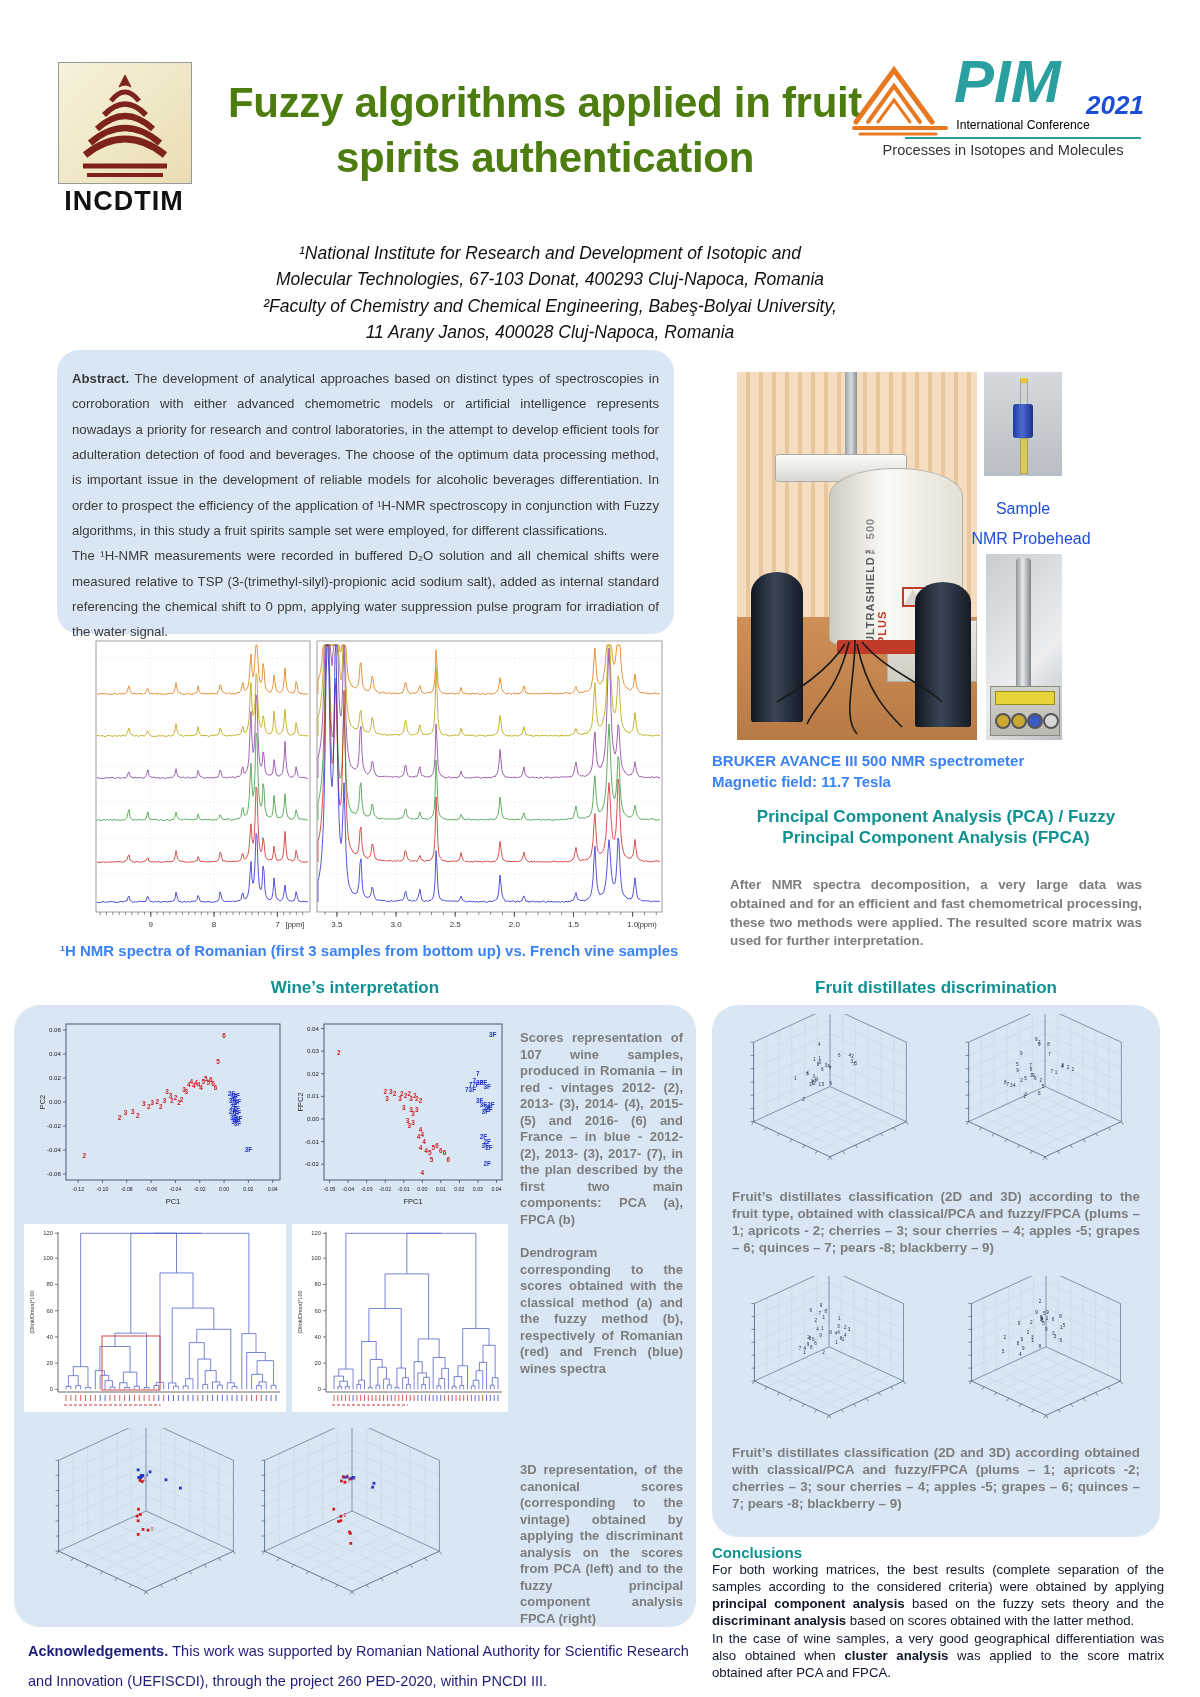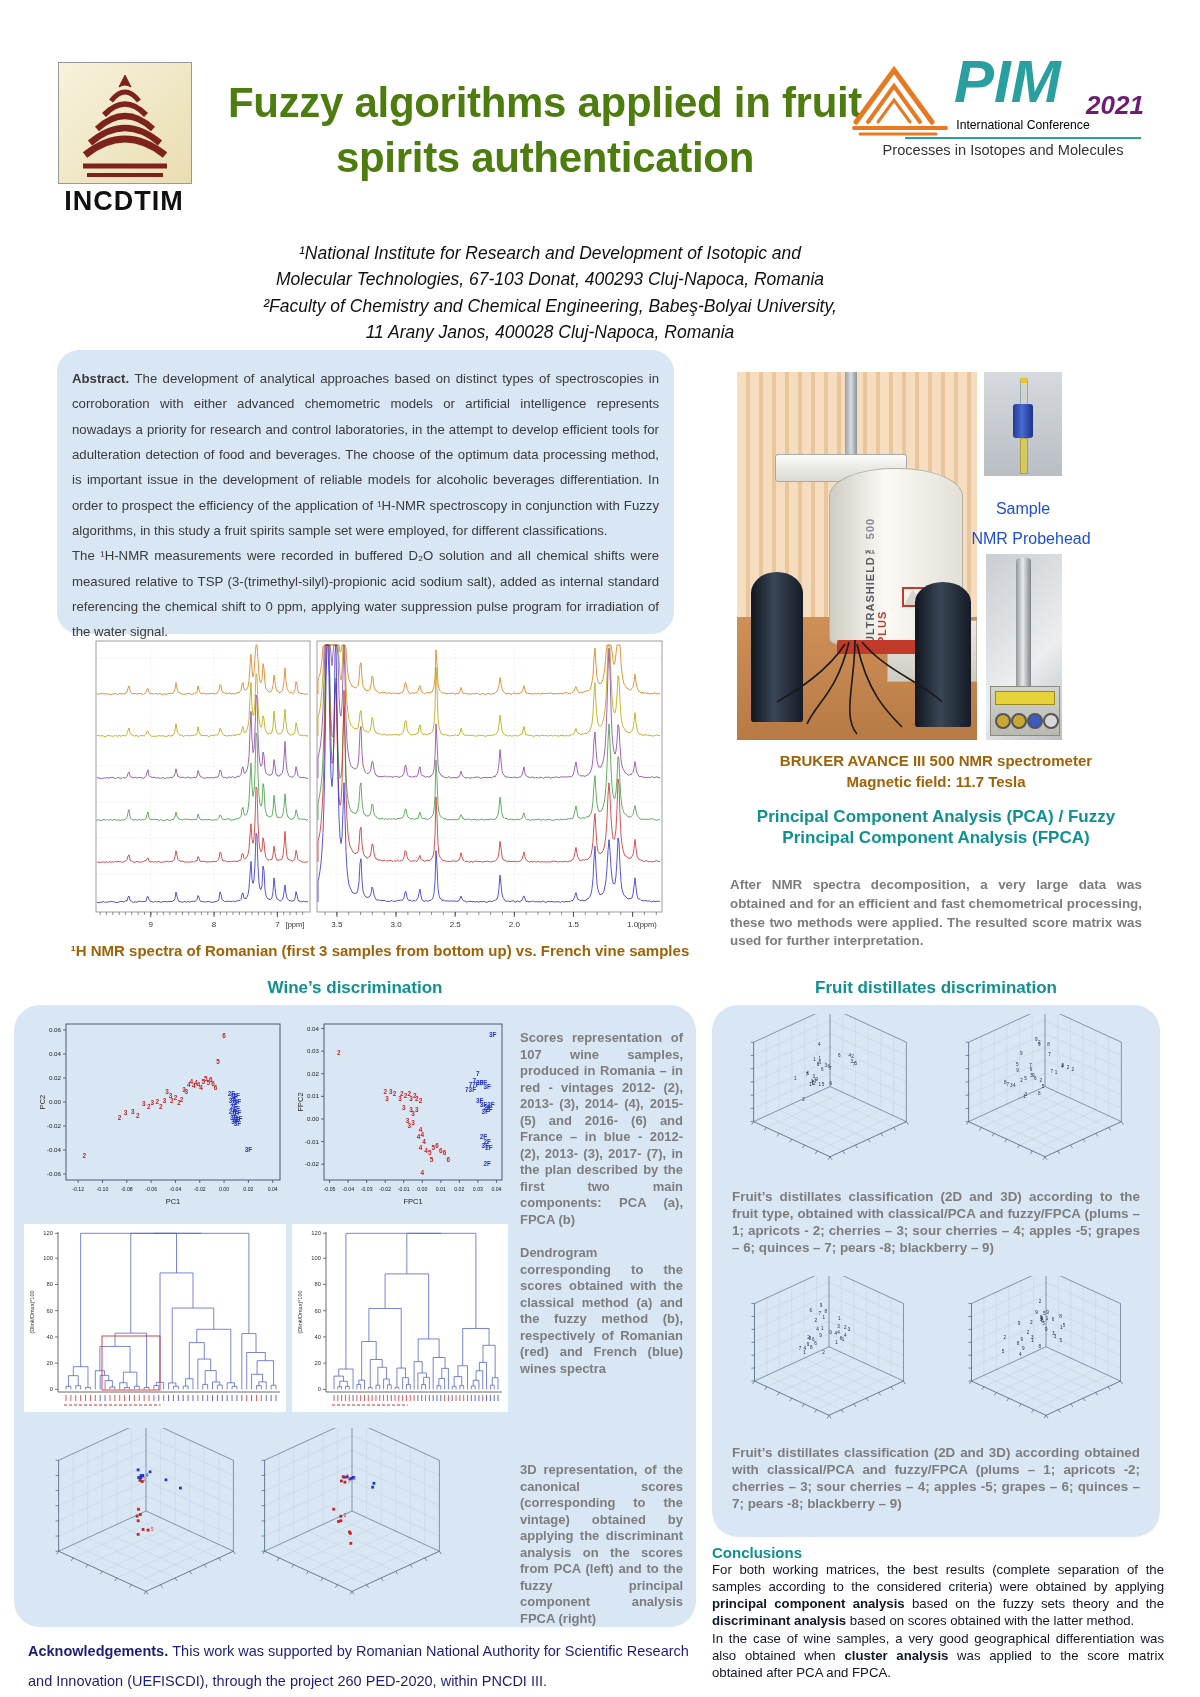--- a/index.html
+++ b/index.html
@@ -5,31 +5,31 @@
   html,body{margin:0;padding:0;background:#fff;}
   #poster{position:relative;width:1200px;height:1697px;background:#fff;overflow:hidden;
           font-family:"Liberation Sans",sans-serif;color:#222;}
   .abs{position:absolute;}
   .bluebox{background:#d9e7f4;border-radius:26px;}
   .title{font-weight:bold;font-size:42px;line-height:1.3;text-align:center;color:#4d7c0f;letter-spacing:-0.3px;}
   .authors{font-weight:bold;font-size:21px;text-align:center;color:#111;}
   .affil{font-style:italic;font-size:17.5px;line-height:1.5;text-align:center;color:#111;}
   .abstract-box{background:#d9e7f4;border-radius:22px;padding:16px 15px 10px 15px;}
   .abstract-text{font-size:13.2px;line-height:1.92;text-align:justify;color:#3a3a3a;}
-  .graycap{color:#a16207;font-weight:bold;font-size:15px;text-align:center;}
+  .graycap{color:#3b82f6;font-weight:bold;font-size:15px;text-align:left;}
   .teal{color:#0f9191;font-weight:bold;}
   .sechead{font-size:17px;text-align:center;}
   .bodygray{color:#7d7d7d;font-weight:bold;font-size:13.4px;line-height:1.4;text-align:justify;}
   .paneltext{color:#7d7d7d;font-weight:bold;font-size:13px;line-height:1.27;text-align:justify;}
   .navy{color:#1d4ed8;font-weight:normal;}
   .photo{border:0;overflow:hidden;position:absolute;}
   .logo-box{background:linear-gradient(135deg,#f7f2dc,#e9ddb2);border:1px solid #999;}
   .incdtim{font-weight:bold;font-size:27px;letter-spacing:1px;text-align:center;color:#111;}
   .pim-word{font-style:italic;font-weight:bold;color:#2a9fa0;font-size:60px;line-height:1;}
-  .pim-year{font-style:italic;font-weight:bold;color:#701a75;font-size:26px;}
+  .pim-year{font-style:italic;font-weight:bold;color:#1d4ed8;font-size:26px;}
   .pim-sub{font-size:12.2px;color:#000000;text-align:center;}
   .pim-tag{font-size:14.6px;color:#333;text-align:center;}
   .conc-text{font-size:13.2px;line-height:1.3;text-align:justify;color:#0f172a;}
   .ack{font-size:14.5px;line-height:2.1;color:#1e1e7a;text-align:left;}
   .vtext{writing-mode:vertical-rl;transform:rotate(180deg);}
   svg{display:block;}
 </style>
 </head>
 <body>
 
@@ -254,21 +254,21 @@
       <div class="abs" style="left:52px;top:26px;width:12px;height:12px;border-radius:50%;background:#d8d8d8;border:2px solid #555;"></div>
     </div>
   </div>
 
   <div class="abs graycap" style="left:712px;top:752px;width:448px;">BRUKER AVANCE III 500 NMR spectrometer</div>
   <div class="abs graycap" style="left:712px;top:773px;width:448px;">Magnetic field: 11.7 Tesla</div>
 
   <div class="abs teal sechead" style="left:732px;top:806px;width:408px;line-height:1.25;">Principal Component Analysis (PCA) / Fuzzy Principal Component Analysis (FPCA)</div>
   <div class="abs bodygray" style="left:730px;top:876px;width:412px;">After NMR spectra decomposition, a very large data was obtained and for an efficient and fast chemometrical processing, these two methods were applied. The resulted score matrix was used for further interpretation.</div>
 
-  <div class="abs teal sechead" style="left:14px;top:978px;width:682px;">Wine’s discrimination</div>
+  <div class="abs teal sechead" style="left:14px;top:978px;width:682px;">Wine’s interpretation</div>
   <div class="abs teal sechead" style="left:712px;top:978px;width:448px;">Fruit distillates discrimination</div>
 
   <div class="abs bluebox" style="left:14px;top:1005px;width:682px;height:622px;"></div>
   <svg id="scatter-a" class="abs" style="left:36px;top:1016px;" width="252" height="194">
       <rect x="30" y="8" width="214" height="156" fill="none" stroke="#3a4a66" stroke-width="0.9"></rect>
       <line x1="27" y1="14.000000000000004" x2="30" y2="14.000000000000004" stroke="#3a4a66" stroke-width="0.8"></line>
       <text x="25" y="16.000000000000004" font-size="6.2" fill="#222" text-anchor="end">0.06</text>
       <line x1="27" y1="38" x2="30" y2="38" stroke="#3a4a66" stroke-width="0.8"></line>
       <text x="25" y="40" font-size="6.2" fill="#222" text-anchor="end">0.04</text>
       <line x1="27" y1="62" x2="30" y2="62" stroke="#3a4a66" stroke-width="0.8"></line>

